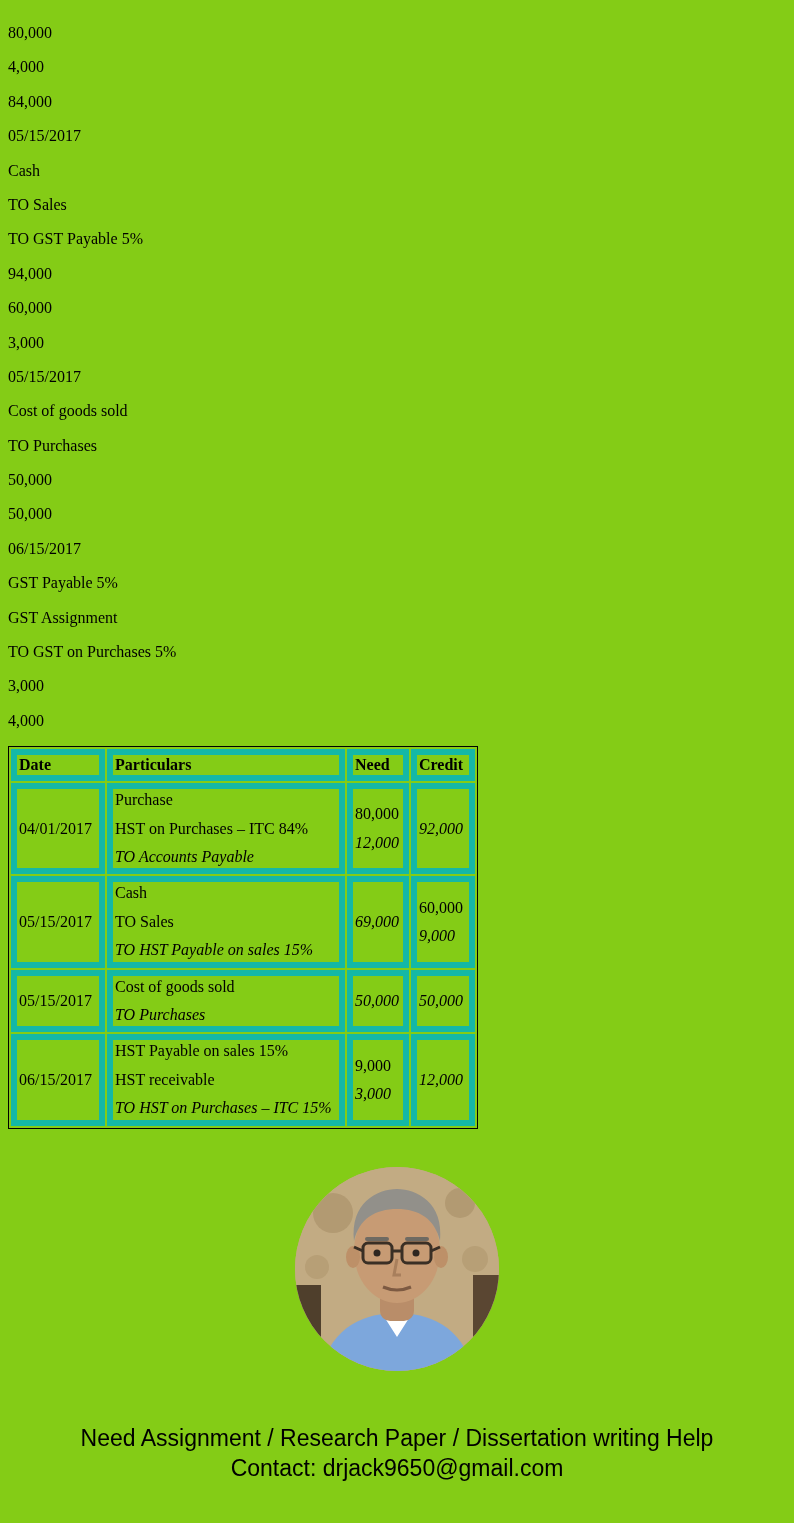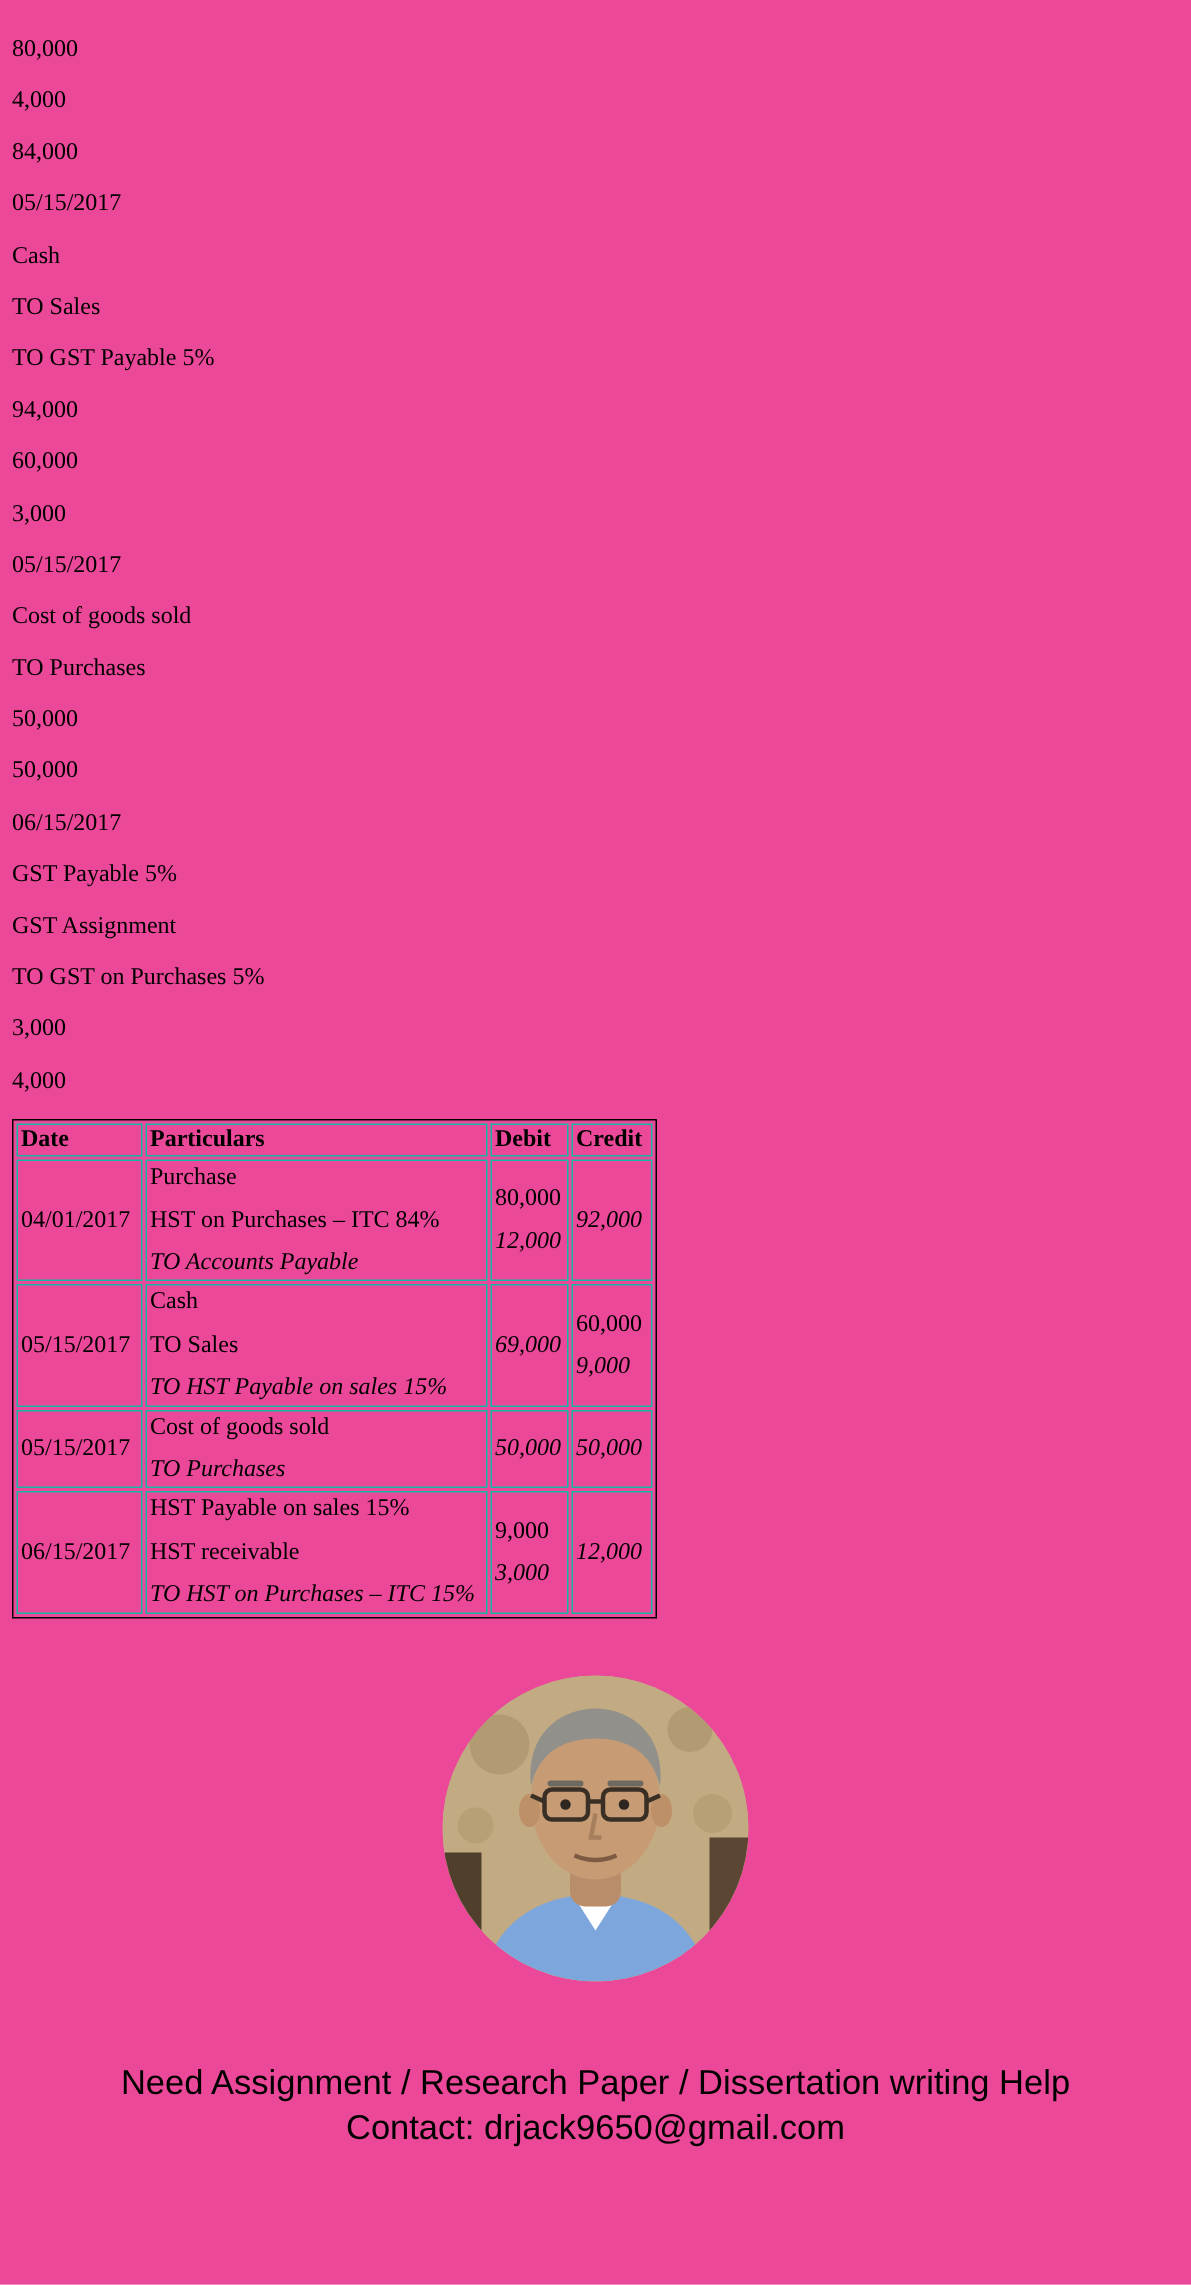--- a/index.html
+++ b/index.html
@@ -5,39 +5,39 @@
   html, body {
     margin: 0;
     padding: 0;
     background: #ffffff;
     color: #000000;
   }
   .page {
     width: 794px;
     min-height: 1523px;
     margin: 0 auto;
-    background: #ec4899;
+    background: #84cc16;
     font-family: "Liberation Serif", serif;
     font-size: 16px;
     box-sizing: border-box;
     padding: 8px;
   }
   .text-block p {
     margin: 16px 0;
     line-height: 1.15;
   }
   table.journal-table {
     border-collapse: separate;
     border-spacing: 2px;
     border: 1px solid #000;
     margin-top: 2px;
   }
   table.journal-table th,
   table.journal-table td {
-    border: 1px solid #14b8a6;
+    border: 6px solid #14b8a6;
     padding: 0 2px;
     vertical-align: middle;
     font-size: 16px;
   }
   table.journal-table th {
     text-align: left;
     font-weight: bold;
     padding: 1px 2px;
   }
   td.date-cell   { width: 78px;  }
@@ -100,21 +100,21 @@
     <p>TO GST on Purchases 5%</p>
     <p>3,000</p>
     <p>4,000</p>
   </div>
 
   <table class="journal-table">
     <thead>
       <tr>
         <th>Date</th>
         <th>Particulars</th>
-        <th>Debit</th>
+        <th>Need</th>
         <th>Credit</th>
       </tr>
     </thead>
     <tbody>
       <tr>
         <td class="date-cell">04/01/2017</td>
         <td class="part-cell">
           <p>Purchase</p>
           <p>HST on Purchases – ITC 84%</p>
           <p>TO Accounts Payable</p>

